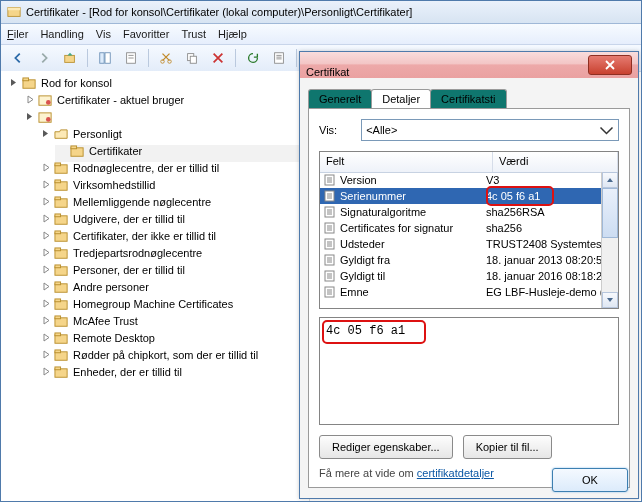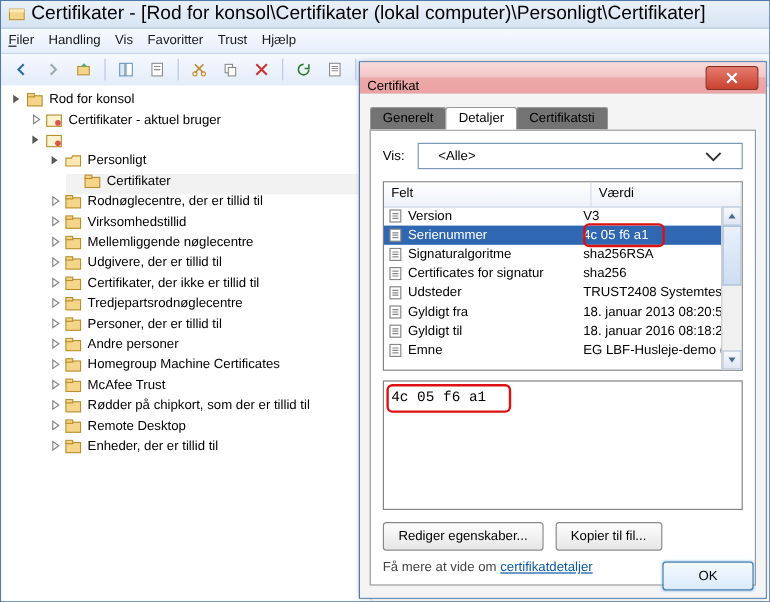--- a/index.html
+++ b/index.html
@@ -1,18 +1,18 @@
 <!DOCTYPE html>
 <html><head>
 <meta charset="utf-8">
 <style>
   html,body{margin:0;padding:0;font-family:"Segoe UI",Tahoma,sans-serif;font-size:11px;color:#000;background:#fff}
   .window{width:642px;height:502px;position:relative;border:1px solid #4f7aab;box-sizing:border-box;overflow:hidden;background:#fff}
   
-  .titlebar{height:22px;background:linear-gradient(#eaf1fb,#d7e4f2);border-bottom:1px solid #9fb8d7;display:flex;align-items:center;padding:0 6px;font-size:16px;color:#000}
+  .titlebar{height:22px;background:linear-gradient(#eaf1fb,#d7e4f2);border-bottom:1px solid #9fb8d7;display:flex;align-items:center;padding:0 6px;font-size:11px;color:#000}
   .titlebar .icon{width:14px;height:14px;margin-right:5px}
   
   .menubar{height:20px;background:linear-gradient(#f7fbff,#e6eefc);border-bottom:1px solid #c8d5ea;display:flex;align-items:center;padding:0 6px;gap:12px}
   .menubar span{color:#1a1a1a;cursor:default}
   .menubar span u{text-decoration:underline}
   
   .toolbar{height:26px;background:linear-gradient(#f5f9ff,#e3ecf9);border-bottom:1px solid #c8d5ea;display:flex;align-items:center;padding:0 6px;gap:4px}
   .tbtn{width:20px;height:20px;border:1px solid transparent;border-radius:2px;display:flex;align-items:center;justify-content:center}
   .tbtn svg{width:14px;height:14px}
   .tsep{width:1px;height:18px;background:#bac9de;margin:0 2px}
@@ -26,25 +26,25 @@
   .tree .tw{width:11px;height:11px;margin-right:2px;flex:0 0 11px}
   .fold{width:15px;height:13px;margin-right:4px;flex:0 0 15px}
   
   .fold svg,.tw svg{display:block}
   
   .dialog{position:absolute;left:298px;top:50px;width:338px;height:446px;border:1px solid #4f7aab;background:#f1f1f1;box-shadow:0 0 4px rgba(0,0,0,0.2)}
   .dlg-title{height:26px;background:linear-gradient(#f9dcdc,#f3c6c6 45%,#eda9a9 50%,#eaa1a1);border-bottom:1px solid #b77;display:flex;align-items:flex-end;padding:0 6px;color:#000;position:relative}
   .dlg-title .x{position:absolute;right:6px;top:3px;width:42px;height:18px;background:linear-gradient(#e67b71,#c8412f);border:1px solid #8e2f22;border-radius:3px;display:flex;align-items:center;justify-content:center;color:#fff;font-weight:bold}
   .dlg-body{position:absolute;top:26px;left:0;right:0;bottom:0;background:#f4f4f4;padding:8px}
   .tabs{height:22px;display:flex;align-items:flex-end;gap:0}
-  .tab{padding:3px 10px;border:1px solid #9a9a9a;border-bottom:none;background:#737373;border-radius:3px 3px 0 0;font-size:11px;margin-right:-1px}
+  .tab{padding:3px 10px;border:1px solid #9a9a9a;border-bottom:none;background:#0f766e;border-radius:3px 3px 0 0;font-size:11px;margin-right:-1px}
   .tab.act{background:#fff;position:relative;z-index:2}
   .tabpanel{border:1px solid #9a9a9a;background:#fff;height:380px;padding:10px;box-sizing:border-box;position:relative}
-  .vis-row{display:flex;align-items:center;gap:11px;margin-bottom:10px}
-  .combo{flex:1;height:20px;border:1px solid #7a99b8;background:#fff;display:flex;align-items:center;justify-content:space-between;padding:0 16px}
+  .vis-row{display:flex;align-items:center;gap:24px;margin-bottom:10px}
+  .combo{flex:1;height:20px;border:1px solid #7a99b8;background:#fff;display:flex;align-items:center;justify-content:space-between;padding:0 4px}
   .combo .arrow{width:15px;height:15px;display:flex;align-items:center;justify-content:center}
   
   .list{border:1px solid #848484;height:156px;position:relative;overflow:hidden}
   .list-head{height:20px;background:linear-gradient(#fff,#eef2f9);border-bottom:1px solid #c7d2e2;display:flex;font-size:11px}
   .list-head .col{padding:3px 6px;border-right:1px solid #d6dde9}
   .list-body{position:absolute;top:20px;left:0;right:16px;bottom:0;overflow:hidden}
   .row{display:flex;height:16px;align-items:center;font-size:11px}
   .row .c1{width:160px;padding-left:4px;display:flex;align-items:center;gap:4px;overflow:hidden;white-space:nowrap}
   .row .c2{flex:1;padding-left:2px;white-space:nowrap;overflow:hidden}
   .row.sel{background:#2f67b2;color:#fff}
@@ -408,37 +408,37 @@
                         <svg viewBox="0 0 11 11">
                           <path d="M3 2l5 3.5L3 9z" fill="none" stroke="#888"></path>
                         </svg>
                       </span>
                       <span class="fold">
                         <svg viewBox="0 0 16 14">
                           <rect x="1" y="3" width="13" height="9" fill="#f5d58a" stroke="#b98f2d"></rect>
                           <rect x="1" y="1" width="6" height="3" fill="#f5d58a" stroke="#b98f2d"></rect>
                         </svg>
                       </span>
+                      <span>Remote Desktop</span>
+                    </div>
+                  </li>
+                  <li>
+                    <div class="node">
+                      <span class="tw">
+                        <svg viewBox="0 0 11 11">
+                          <path d="M3 2l5 3.5L3 9z" fill="none" stroke="#888"></path>
+                        </svg>
+                      </span>
+                      <span class="fold">
+                        <svg viewBox="0 0 16 14">
+                          <rect x="1" y="3" width="13" height="9" fill="#f5d58a" stroke="#b98f2d"></rect>
+                          <rect x="1" y="1" width="6" height="3" fill="#f5d58a" stroke="#b98f2d"></rect>
+                        </svg>
+                      </span>
                       <span>Rødder på chipkort, som der er tillid til</span>
-                    </div>
-                  </li>
-                  <li>
-                    <div class="node">
-                      <span class="tw">
-                        <svg viewBox="0 0 11 11">
-                          <path d="M3 2l5 3.5L3 9z" fill="none" stroke="#888"></path>
-                        </svg>
-                      </span>
-                      <span class="fold">
-                        <svg viewBox="0 0 16 14">
-                          <rect x="1" y="3" width="13" height="9" fill="#f5d58a" stroke="#b98f2d"></rect>
-                          <rect x="1" y="1" width="6" height="3" fill="#f5d58a" stroke="#b98f2d"></rect>
-                        </svg>
-                      </span>
-                      <span>Remote Desktop</span>
                     </div>
                   </li>
                   <li>
                     <div class="node">
                       <span class="tw">
                         <svg viewBox="0 0 11 11">
                           <path d="M3 2l5 3.5L3 9z" fill="none" stroke="#888"></path>
                         </svg>
                       </span>
                       <span class="fold">

